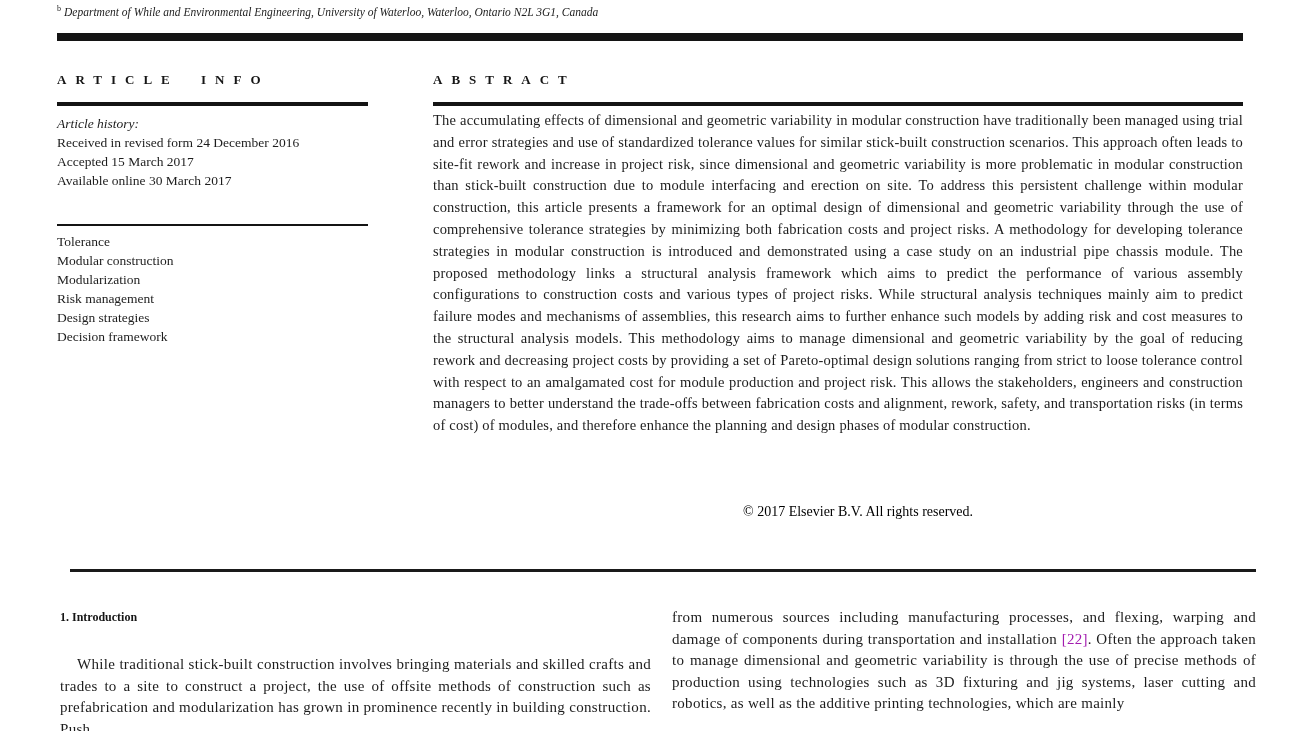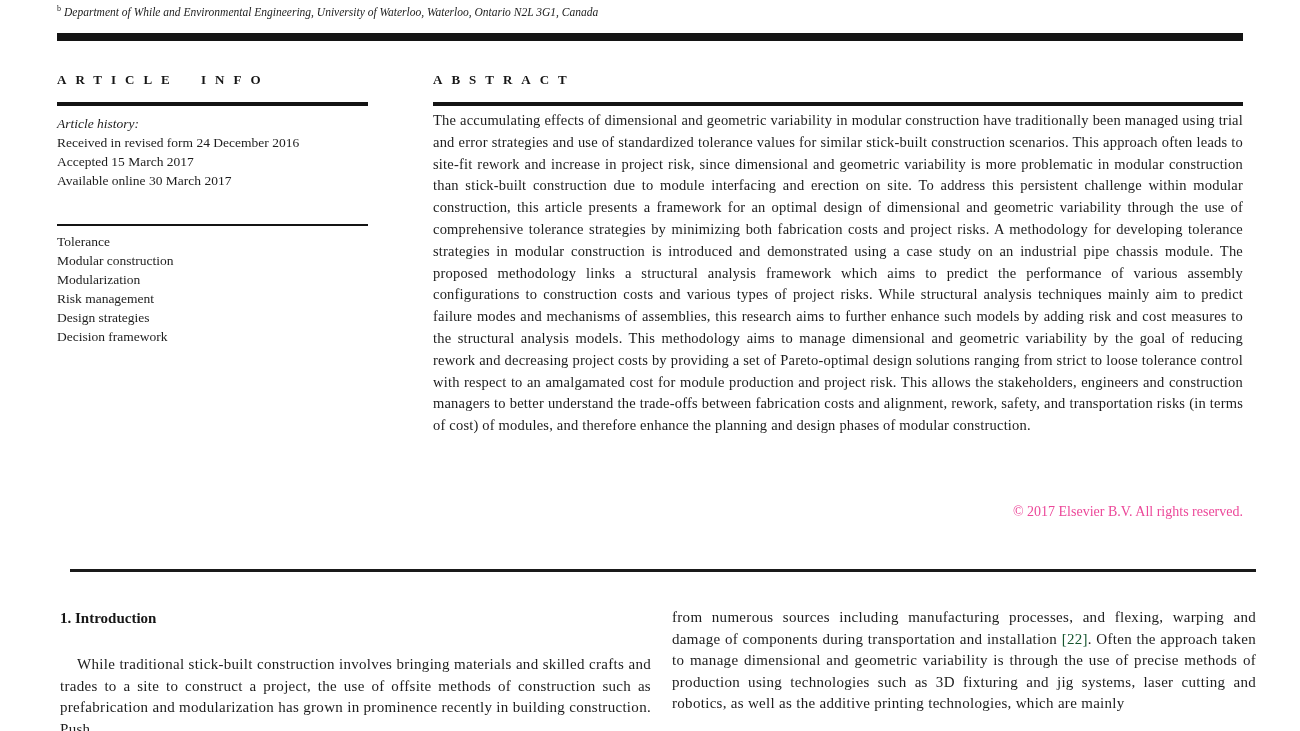--- a/index.html
+++ b/index.html
@@ -41,37 +41,37 @@
   .keywords-block{top:232px;}
   .block-label{font-style:italic;}
   .info-line{white-space:nowrap;}
   .abstract-text{
     position:absolute;left:433px;top:110px;width:810px;
     font-size:14.5px;line-height:21.8px;letter-spacing:0.2px;
     text-align:justify;margin:0;color:#1c1c1c;
   }
   .copyright{
     position:absolute;left:743px;top:504px;width:500px;
-    text-align:right;font-size:14px;color:#ec4899;
+    text-align:left;font-size:14px;color:#000000;
   }
   .section-heading{
     position:absolute;left:60px;top:610px;
-    font-size:15px;font-weight:bold;margin:0;color:#161616;
+    font-size:12px;font-weight:bold;margin:0;color:#161616;
   }
   .intro-left{
     position:absolute;left:60px;top:654px;width:591px;
     font-size:15px;line-height:21.5px;letter-spacing:0.3px;
     text-align:justify;margin:0;text-indent:17px;color:#1c1c1c;
   }
   .intro-right{
     position:absolute;left:672px;top:607px;width:584px;
     font-size:15px;line-height:21.5px;letter-spacing:0.3px;
     text-align:justify;margin:0;color:#1c1c1c;
   }
-  .citation{color:#14532d;}
+  .citation{color:#a21caf;}
 </style>
 </head>
 <body>
 
 <div class="page">
 
   <div class="affiliation">
     <sup>b</sup><span>Department of While and Environmental Engineering, University of Waterloo, Waterloo, Ontario N2L 3G1, Canada</span>
   </div>
 

